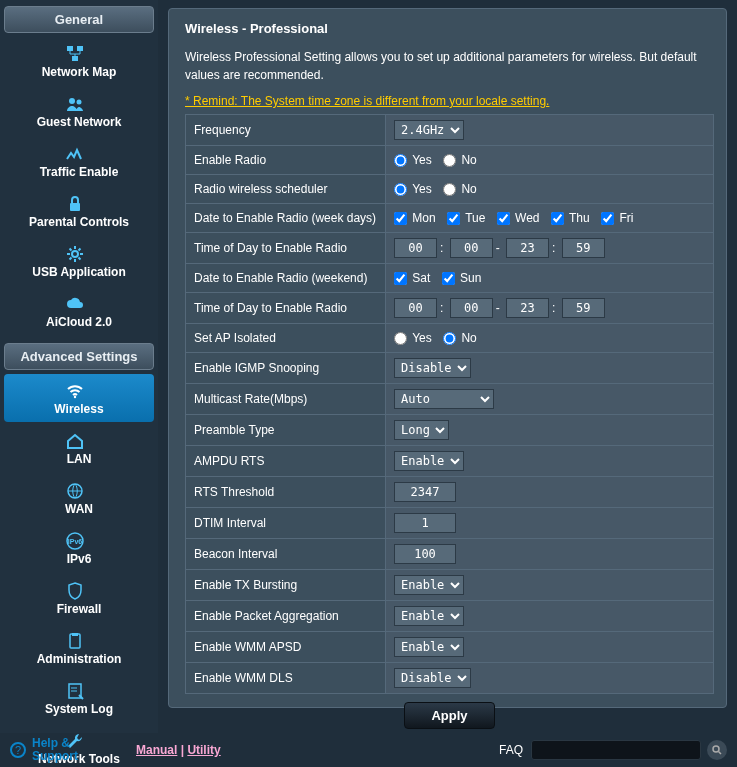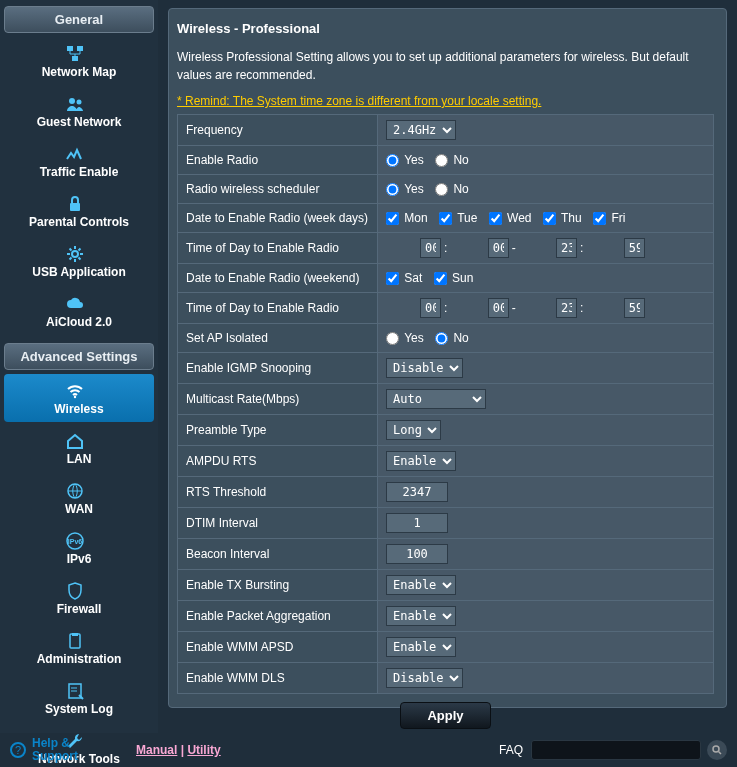--- a/index.html
+++ b/index.html
@@ -58,21 +58,21 @@
   .main {
     flex: 1;
     padding: 8px 10px;
     background: #1f2e3b;
     overflow: hidden;
   }
   .panel {
     background: #3c4f5d;
     border: 1px solid #55697a;
     border-radius: 4px;
-    padding: 12px 12px 0 8px;
+    padding: 12px 12px 0 16px;
     height: 700px;
     position: relative;
   }
   .panel-title { font-weight: bold; font-size: 13px; margin-bottom: 12px; color:#fff; }
   .panel-desc { font-size: 12px; line-height: 1.5; color:#fff; margin-bottom: 10px; }
   .warning { color: #ffcc00; text-decoration: underline; font-size: 12px; display:block; margin-bottom:6px;}
   table.settings {
     width: 100%;
     border-collapse: collapse;
   }
@@ -103,21 +103,21 @@
   input[type=text].router-input {
     background: #576a79;
     color: #fff;
     border: 1px solid #2c3a46;
     font-family: monospace;
     font-size: 12px;
     width: 62px;
     text-align: center;
     padding: 2px 4px;
   }
-  input[type=text].router-input.sm { width: 21px; text-align:center;margin-left:34px; }
+  input[type=text].router-input.sm { width: 43px; text-align:center; }
   .time-sep { margin: 0 3px; color:#fff; }
   input[type=radio], input[type=checkbox] { vertical-align: middle; margin-right:2px;}
   label.opt { margin-right: 8px; color:#fff; font-size:12px; }
   .apply-wrap { text-align:center; padding:8px 0 10px 0;}
   .apply-btn {
     background: linear-gradient(#2b3947,#10171e);
     color:#fff;
     border:1px solid #0a0f14;
     border-radius: 4px;
     padding: 5px 26px;

